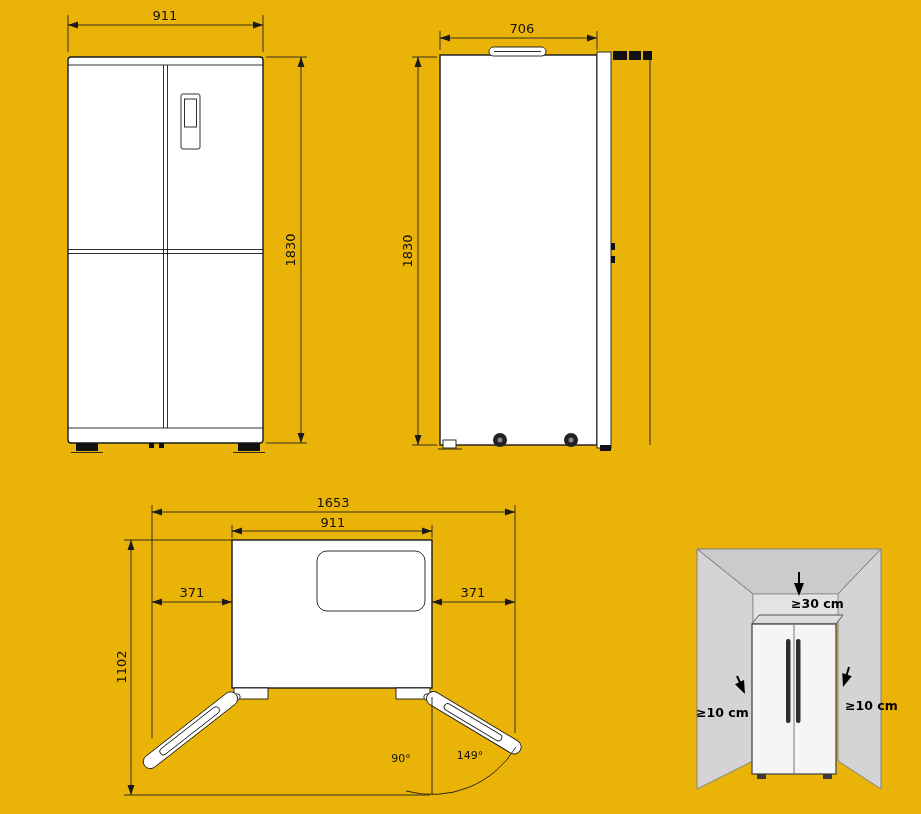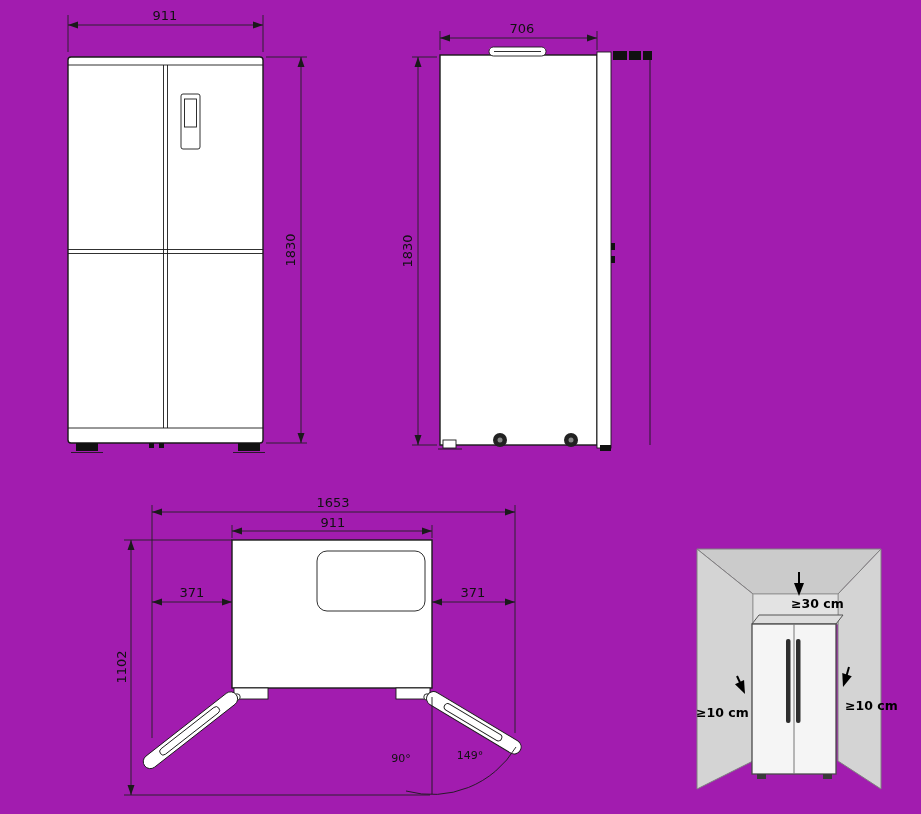--- a/index.html
+++ b/index.html
@@ -1,16 +1,16 @@
 <!DOCTYPE html>
 <html><head>
 <meta charset="utf-8">
 <style>
   html,body{margin:0;padding:0;background:#ffffff;}
-  .canvas{position:relative;width:921px;height:814px;background:#a21caf;overflow:hidden;
+  .canvas{position:relative;width:921px;height:814px;background:#eab308;overflow:hidden;
           font-family:"DejaVu Sans",sans-serif;}
   svg{position:absolute;left:0;top:0;}
   svg text{font-family:"DejaVu Sans",sans-serif;}
   .lnf{stroke:#1a1a1a;stroke-width:1.4;fill:#ffffff;}
   .thin{stroke:#1a1a1a;stroke-width:0.9;fill:none;}
   .thinf{stroke:#1a1a1a;stroke-width:0.9;fill:#ffffff;}
   .dimln{stroke:#222222;stroke-width:0.9;fill:none;}
   .dim{font-size:13px;fill:#111111;}
   .dimsm{font-size:11px;fill:#111111;}
   .clr-label{font-size:12.5px;font-weight:600;fill:#000000;}

